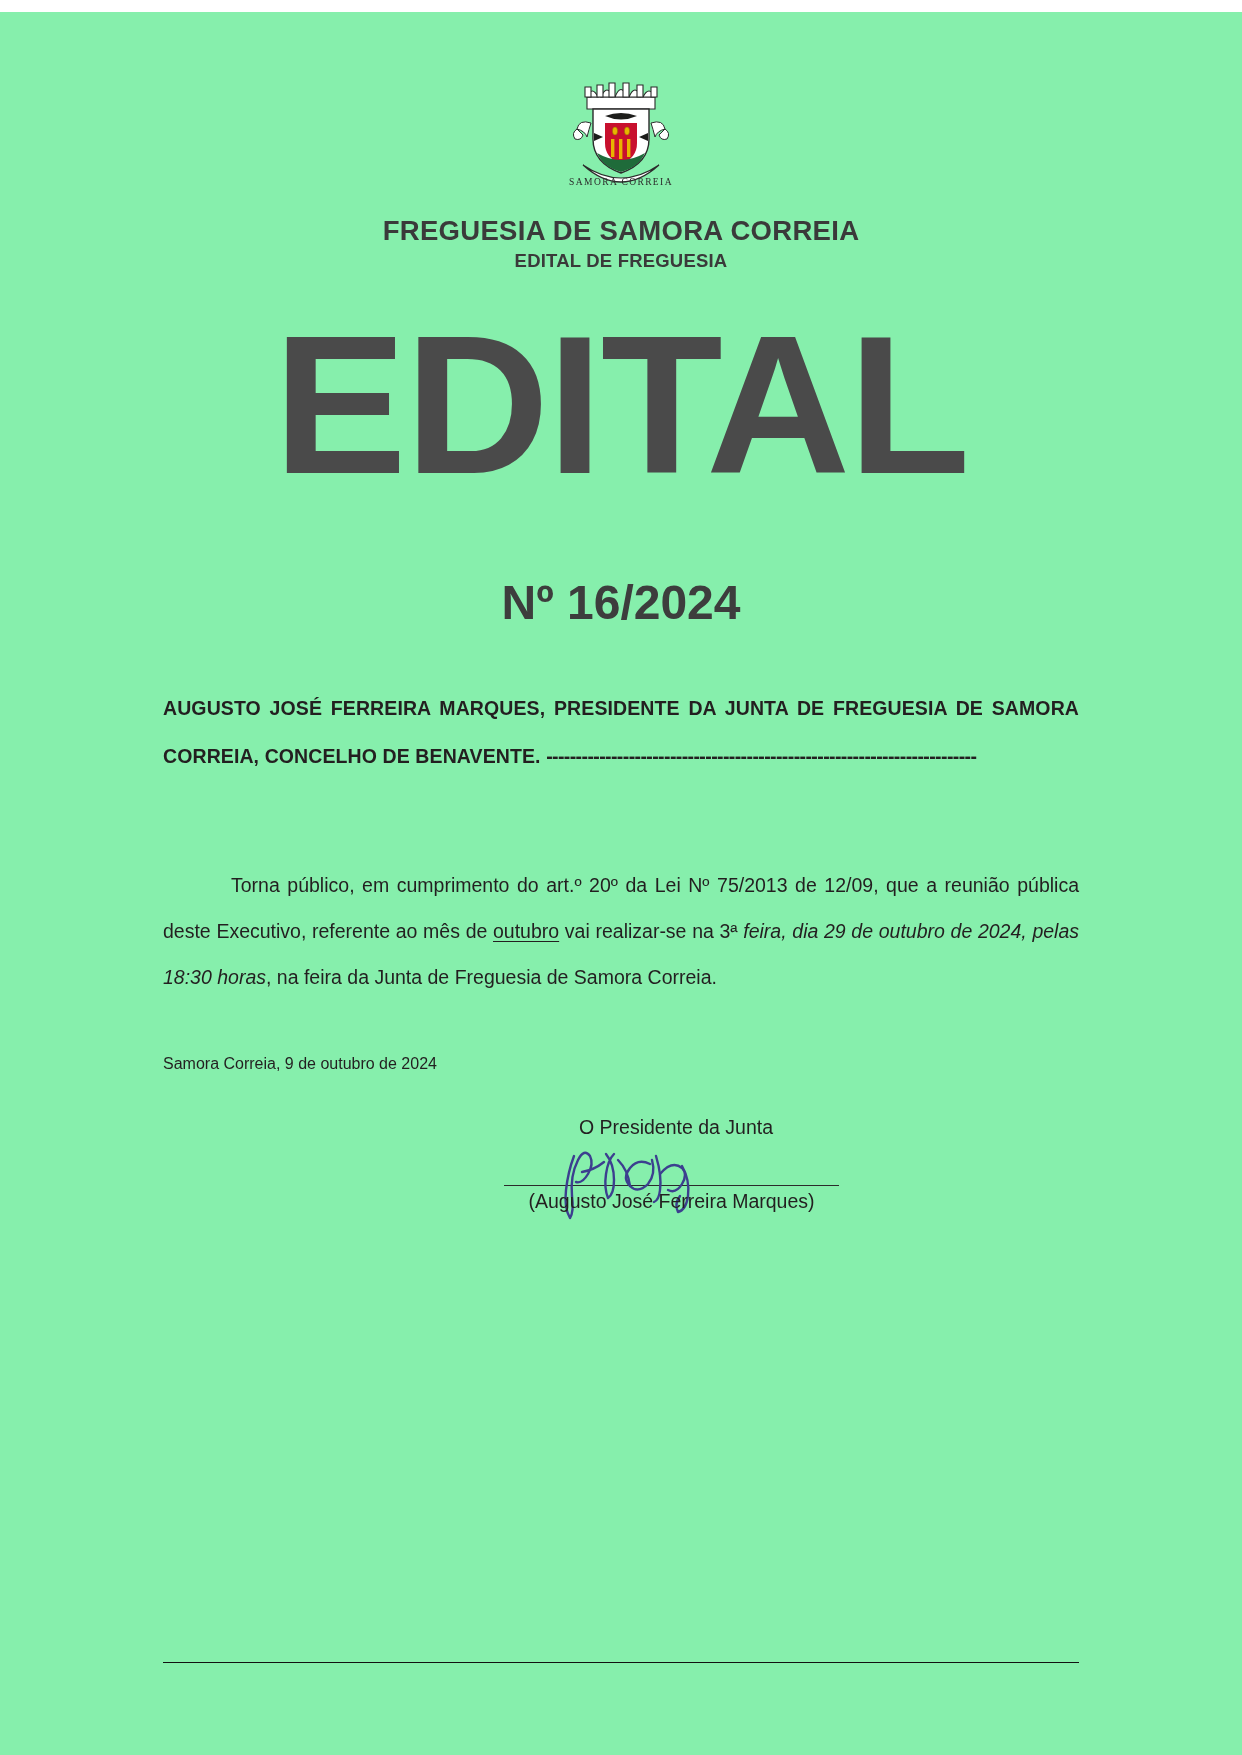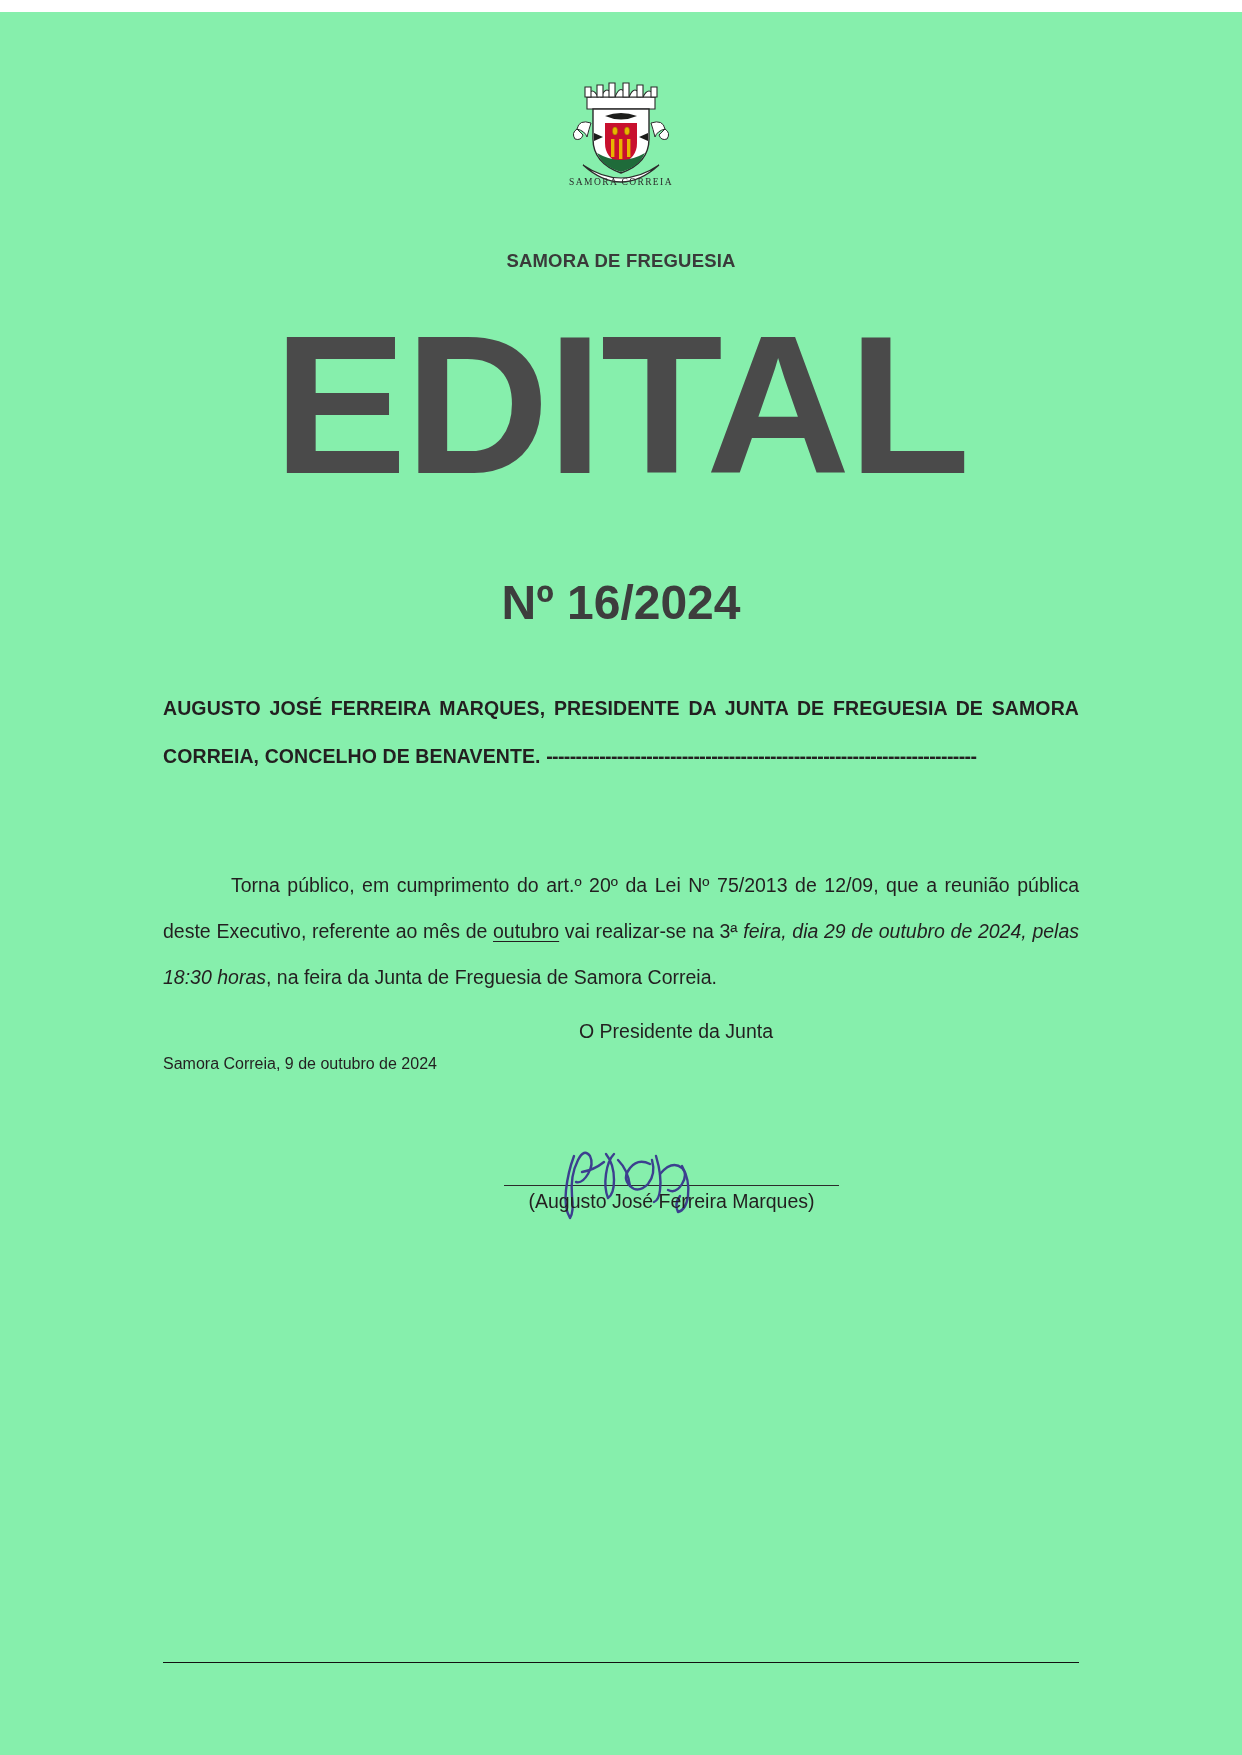--- a/index.html
+++ b/index.html
@@ -131,21 +131,21 @@
     padding-top: 49px;
     font-family: "Liberation Sans", sans-serif;
     font-size: 16px;
     line-height: 30px;
     color: #231f20;
   }
 
   
   .sign-title {
     position: absolute;
-    top: 1008px;
+    top: 1104px;
     left: 0;
     width: 100%;
     text-align: center;
     padding-left: 110px;
     box-sizing: border-box;
     font-family: "Liberation Sans", sans-serif;
     font-size: 19.5px;
     color: #231f20;
   }
   .sign-area {
@@ -251,21 +251,22 @@
         <path d="M90 56 q12 -4 14 6 q-8 2 -10 8 q-2 -8 -4 -14z"></path>
         <path d="M16 62 q-6 4 -2 10 q6 2 8 -4z"></path>
         <path d="M104 62 q6 4 2 10 q-6 2 -8 -4z"></path>
       </g>
 
       <path d="M22 98 q38 26 76 0 q-38 34 -76 0z" fill="#ffffff" stroke="#2b2b2b" stroke-width="1.2"></path>
       <text x="60" y="118" text-anchor="middle" font-family="Liberation Serif, serif" font-size="9.5" fill="#2b2b2b" letter-spacing="1.4">SAMORA CORREIA</text>
     </svg>
   </div>
 
-  <div class="org-sub">SAMORA DE FREGUESIA</div>
+  <div class="org-name">FREGUESIA DE SAMORA CORREIA</div>
+  <div class="org-sub">EDITAL DE FREGUESIA</div>
 
   <div class="edital">EDITAL</div>
   <div class="edital-number">Nº 16/2024</div>
 
   <div class="body-block">
 
     <p class="lead"><span>AUGUSTO JOSÉ FERREIRA MARQUES, PRESIDENTE DA JUNTA DE FREGUESIA DE SAMORA CORREIA, CONCELHO DE BENAVENTE. </span><span class="dashes">-------------------------------------------------------------------------</span></p>
 
     <p class="para"><span class="indent"></span><span>Torna público, em cumprimento do art.º 20º da Lei Nº 75/2013 de 12/09, que a reunião pública deste Executivo, referente ao mês de </span><span class="u">outubro</span><span> vai realizar-se na 3ª </span><span class="it">feira, dia 29 de outubro de 2024, pelas 18:30 horas</span><span>, na feira da Junta de Freguesia de Samora Correia.</span></p>
 

